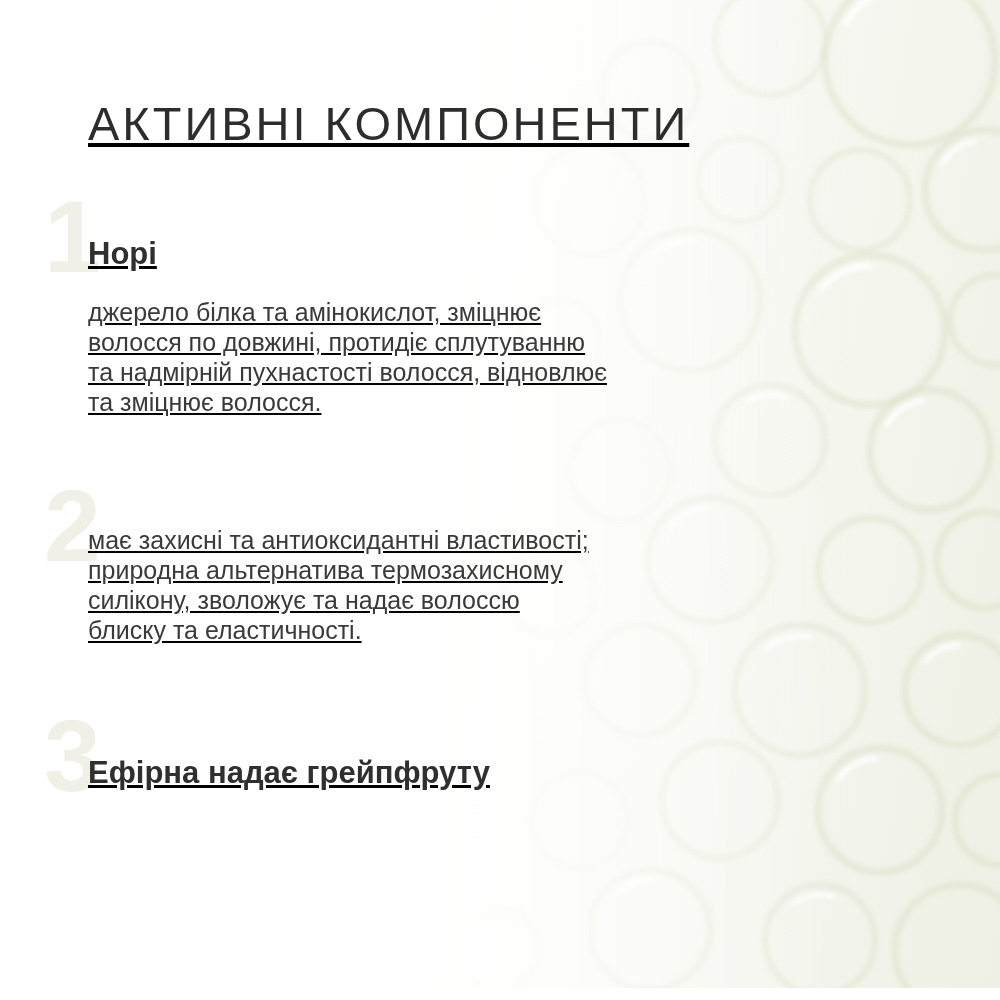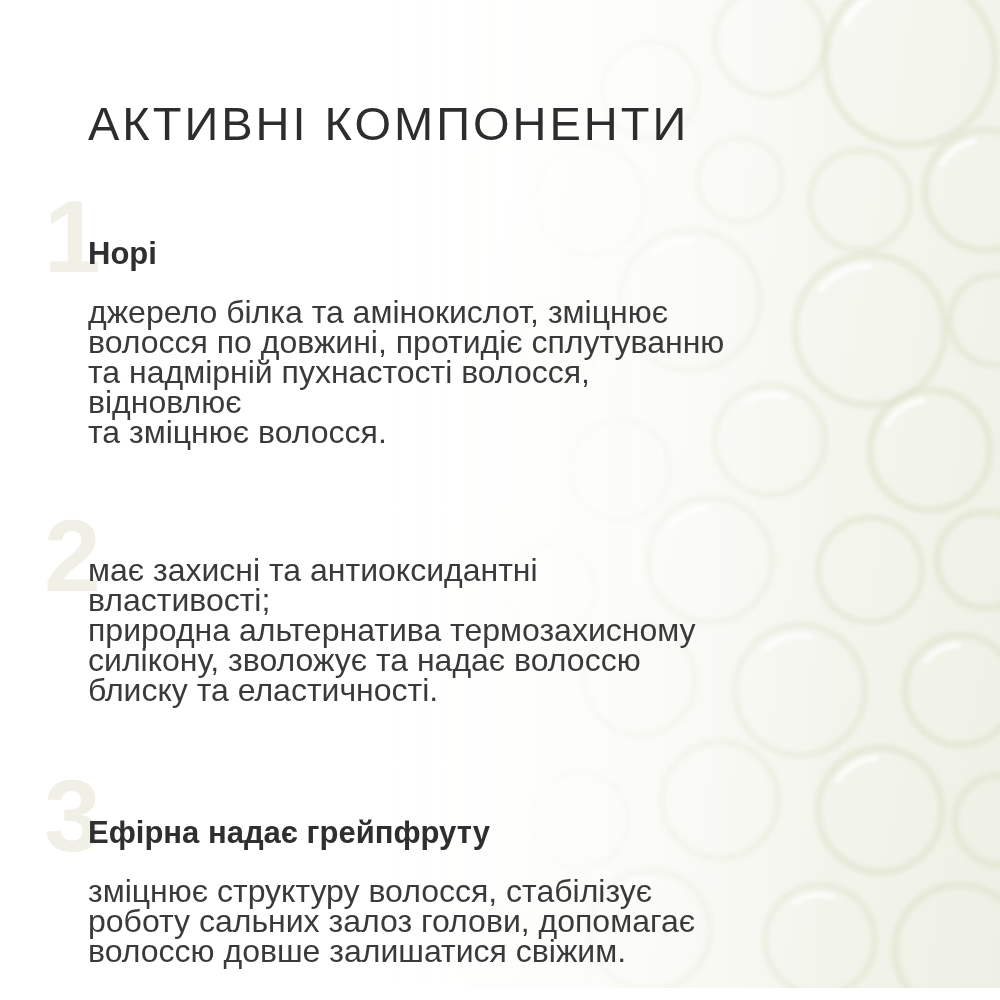--- a/index.html
+++ b/index.html
@@ -7,20 +7,21 @@
     width:1000px;height:1000px;
     font-family:"Liberation Sans",sans-serif;
     background:#ffffff;
     overflow:hidden;
   }
   .canvas{
     position:relative;
     width:1000px;height:988px;
     background:linear-gradient(100deg,#ffffff 0%,#fdfdfb 40%,#f6f7f0 72%,#eef0e5 100%);
     overflow:hidden;
+    text-decoration:underline;
   }
   
   .bubbles{
     position:absolute;top:0;right:0;width:560px;height:1000px;
   }
   
   .fade{
     position:absolute;inset:0;
     background:linear-gradient(90deg,#ffffff 0%,#ffffff 38%,rgba(255,255,255,0.55) 62%,rgba(255,255,255,0) 85%);
     pointer-events:none;
@@ -60,21 +61,21 @@
     z-index:1;
     font-size:31px;
     font-weight:700;
     color:#2f2f2f;
     line-height:1.15;
   }
   .section-body{
     position:relative;
     z-index:1;
     margin-top:19px;
-    font-size:32px;
+    font-size:25px;
     font-weight:400;
     color:#3a3a3a;
     line-height:30px;
     white-space:pre-line;
   }
 </style>
 </head>
 <body>
 
 <div class="canvas">
@@ -151,19 +152,16 @@
       <span class="ghost-num">2</span>
       <p class="section-body">має захисні та антиоксидантні властивості;
 природна альтернатива термозахисному
 силікону, зволожує та надає волоссю
 блиску та еластичності.</p>
     </section>
 
     <section class="section section-3">
       <span class="ghost-num">3</span>
       <h2 class="section-heading">Ефірна надає грейпфруту</h2>
-      <p class="section-body">зміцнює структуру волосся, стабілізує
-роботу сальних залоз голови, допомагає
-волоссю довше залишатися свіжим.</p>
     </section>
 
   </div>
 </div>
 
 </body></html>

